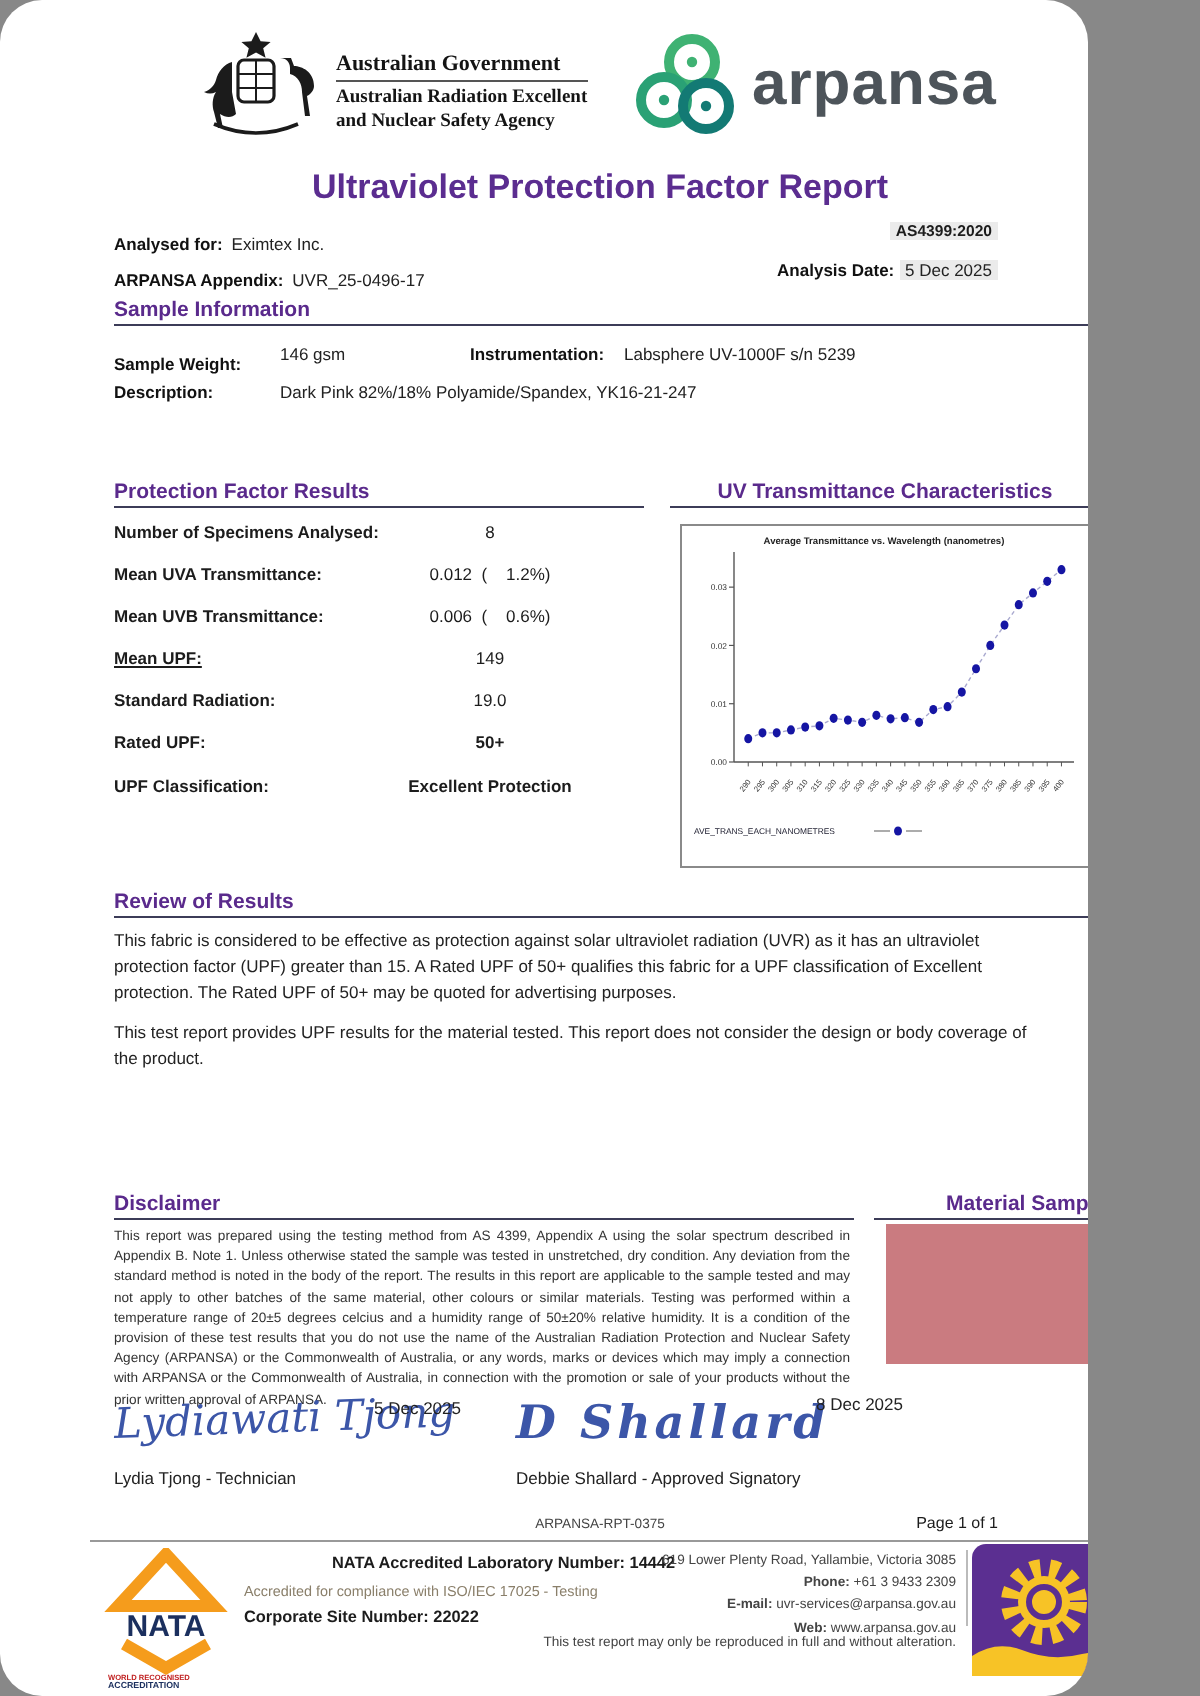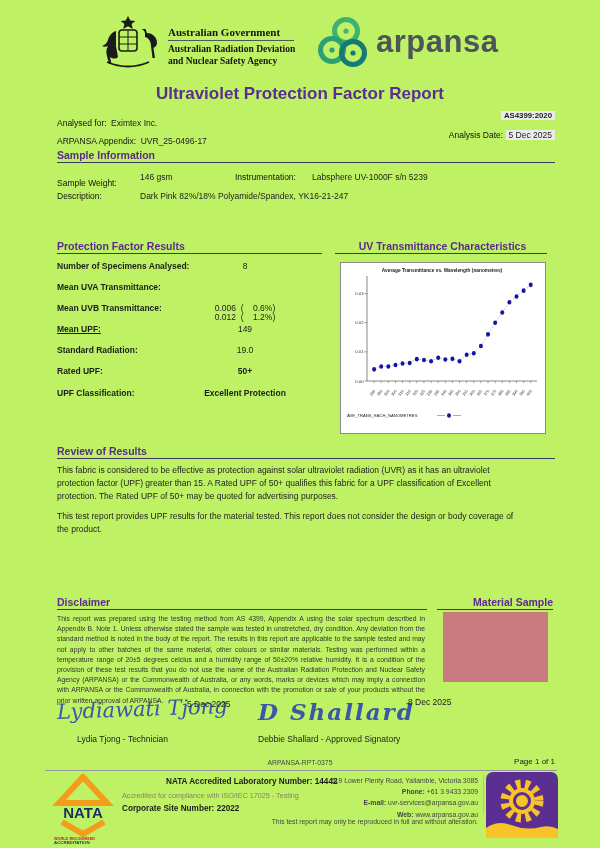--- a/index.html
+++ b/index.html
@@ -1,22 +1,22 @@
 <!DOCTYPE html>
 <html><head>
 <meta charset="utf-8">
 <style>
   html,body{margin:0;padding:0;background:#888;}
-  .page{position:relative;width:600px;height:848px;background:#bef264;overflow:hidden;
-        font-family:"Liberation Sans",sans-serif;color:#1c1c1c;}
+  .page{position:relative;width:544px;height:848px;background:#ffffff;overflow:hidden;
+        font-family:"Liberation Sans",sans-serif;color:#1c1c1c;border-radius:21px;}
   .abs{position:absolute;}
   .b{font-weight:bold;}
   .rule{position:absolute;height:0;border-bottom:1.5px solid #3c3c58;}
   .h-section{font-size:10.5px;font-weight:bold;color:#5a2a8c;}
-  .lbl{font-weight:normal;font-size:8.5px;color:#111;}
+  .lbl{font-weight:bold;font-size:8.5px;color:#111;}
   .val{font-size:8.5px;color:#222;white-space:pre;}
   .hl{background:#ebebeb;padding:0 3px;}
   .gov-title{font-family:"Liberation Serif",serif;font-weight:bold;font-size:11px;color:#141414;}
   .gov-agency{font-family:"Liberation Serif",serif;font-weight:bold;font-size:9.5px;line-height:1.25;color:#141414;width:132px;}
   .brand-text{font-size:31px;font-weight:bold;color:#4d545a;letter-spacing:.5px;}
   .doc-title{font-size:17px;font-weight:bold;color:#5b2d90;width:600px;text-align:center;}
   .res-row-label{position:absolute;left:57px;font-size:8.5px;font-weight:bold;}
   .res-row-val{position:absolute;left:165px;width:160px;text-align:center;font-size:8.5px;white-space:pre;}
   .para{font-size:8.5px;line-height:1.5;color:#222;}
   .tiny{font-size:6.8px;line-height:1.5;color:#333;text-align:justify;}
@@ -38,21 +38,21 @@
       <line x1="25" y1="22" x2="43" y2="22" stroke="#1b1b1b" stroke-width="1"></line>
       <line x1="25" y1="29" x2="43" y2="29" stroke="#1b1b1b" stroke-width="1"></line>
       <line x1="34" y1="15" x2="34" y2="36" stroke="#1b1b1b" stroke-width="1"></line>
       <path d="M22 16 c-4 1 -7 5 -8 9 c-1 3 -3 5 -6 6 c2 1 4 1 6 0 c-2 3 -2 7 -1 10 l2 8 h2.5 l-1.5 -7 c3 2 6 2 8 0 l-2 -11 z" fill="#1b1b1b"></path>
       <path d="M46 14 c3 0 5 2 5 5 l0 3 c4 1 6 5 6 9 l1.5 12 h2.5 l-1.5 -10 c2 -1 3.5 -3 3.5 -5 c0 -7 -6 -10 -10 -10 l-1.5 -4 z" fill="#1b1b1b"></path>
       <path d="M13 47 q21 9 42 0" stroke="#1b1b1b" fill="none" stroke-width="1.8"></path>
     </svg>
   </div>
   <div class="abs gov-title" style="left:168px;top:26px;">Australian Government</div>
   <div class="abs" style="left:168px;top:40px;width:126px;border-bottom:1px solid #555;"></div>
-  <div class="abs gov-agency" style="left:168px;top:44px;">Australian Radiation Deviation and Nuclear Safety Agency</div>
+  <div class="abs gov-agency" style="left:168px;top:44px;">Australian Radiation Excellent and Nuclear Safety Agency</div>
 
   <div class="abs" style="left:316px;top:15px;">
     <svg width="56" height="56" viewBox="0 0 56 56">
       <circle cx="30" cy="16" r="11.5" stroke="#3fb273" stroke-width="5" fill="none"></circle>
       <circle cx="16" cy="35" r="11.5" stroke="#2aa175" stroke-width="5" fill="none"></circle>
       <circle cx="37" cy="38" r="11.5" stroke="#137a74" stroke-width="5" fill="none"></circle>
       <circle cx="30" cy="16" r="2.6" fill="#3fb273"></circle>
       <circle cx="16" cy="35" r="2.6" fill="#2aa175"></circle>
       <circle cx="37" cy="38" r="2.6" fill="#137a74"></circle>
     </svg>
@@ -87,21 +87,21 @@
   <div class="abs val" style="left:312px;top:172px;">Labsphere UV-1000F s/n 5239</div>
   <div class="abs lbl" style="left:57px;top:191px;">Description:</div>
   <div class="abs val" style="left:140px;top:191px;">Dark Pink 82%/18% Polyamide/Spandex, YK16-21-247</div>
 
   <div class="abs h-section" style="left:57px;top:240px;">Protection Factor Results</div>
   <div class="rule" style="left:57px;top:253px;width:265px;"></div>
 
   <div class="res-row-label" style="top:261px;">Number of Specimens Analysed:</div>
   <div class="res-row-val" style="top:261px;">8</div>
   <div class="res-row-label" style="top:282px;">Mean UVA Transmittance:</div>
-  <div class="res-row-val" style="top:282px;margin-top:30px;">0.012  (    1.2%)</div>
+  <div class="res-row-val" style="top:282px;">0.012  (    1.2%)</div>
   <div class="res-row-label" style="top:303px;">Mean UVB Transmittance:</div>
   <div class="res-row-val" style="top:303px;">0.006  (    0.6%)</div>
   <div class="res-row-label" style="top:324px;text-decoration:underline;">Mean UPF:</div>
   <div class="res-row-val" style="top:324px;">149</div>
   <div class="res-row-label" style="top:345px;">Standard Radiation:</div>
   <div class="res-row-val" style="top:345px;">19.0</div>
   <div class="res-row-label" style="top:366px;">Rated UPF:</div>
   <div class="res-row-val b" style="top:366px;">50+</div>
   <div class="res-row-label" style="top:388px;">UPF Classification:</div>
   <div class="res-row-val b" style="top:388px;">Excellent Protection</div>
@@ -205,21 +205,21 @@
 
   <div class="abs h-section" style="left:57px;top:596px;">Disclaimer</div>
   <div class="rule" style="left:57px;top:609px;width:370px;"></div>
   <div class="abs h-section" style="left:437px;top:596px;width:116px;text-align:right;">Material Sample</div>
   <div class="rule" style="left:437px;top:609px;width:116px;"></div>
   <div class="abs tiny" style="left:57px;top:614px;width:368px;">This report was prepared using the testing method from AS 4399, Appendix A using the solar spectrum described in Appendix B. Note 1. Unless otherwise stated the sample was tested in unstretched, dry condition. Any deviation from the standard method is noted in the body of the report. The results in this report are applicable to the sample tested and may not apply to other batches of the same material, other colours or similar materials. Testing was performed within a temperature range of 20±5 degrees celcius and a humidity range of 50±20% relative humidity. It is a condition of the provision of these test results that you do not use the name of the Australian Radiation Protection and Nuclear Safety Agency (ARPANSA) or the Commonwealth of Australia, or any words, marks or devices which may imply a connection with ARPANSA or the Commonwealth of Australia, in connection with the promotion or sale of your products without the prior written approval of ARPANSA.</div>
   <div class="swatch" style="background: rgb(202, 123, 128);"></div>
 
   <div class="abs script-sig" style="left:57px;top:697px;font-size:21px;transform:rotate(-2deg);">Lydiawati Tjong</div>
   <div class="abs val" style="left:187px;top:699px;">5 Dec 2025</div>
-  <div class="abs val" style="left:57px;top:734px;margin-left:20px;">Lydia Tjong - Technician</div>
+  <div class="abs val" style="left:57px;top:734px;">Lydia Tjong - Technician</div>
 
   <div class="abs script-sig b" style="left:258px;top:698px;font-size:23px;letter-spacing:2px;">D Shallard</div>
   <div class="abs val" style="left:408px;top:697px;">8 Dec 2025</div>
   <div class="abs val" style="left:258px;top:734px;">Debbie Shallard - Approved Signatory</div>
 
   <div class="abs foot-small" style="left:0;top:759px;width:600px;text-align:center;">ARPANSA-RPT-0375</div>
   <div class="abs" style="top:757px;right:45px;font-size:8px;">Page 1 of 1</div>
   <div class="abs" style="left:45px;top:770px;width:512px;border-bottom:1px solid #999;"></div>
 
   <div class="abs" style="left:50px;top:774px;">

